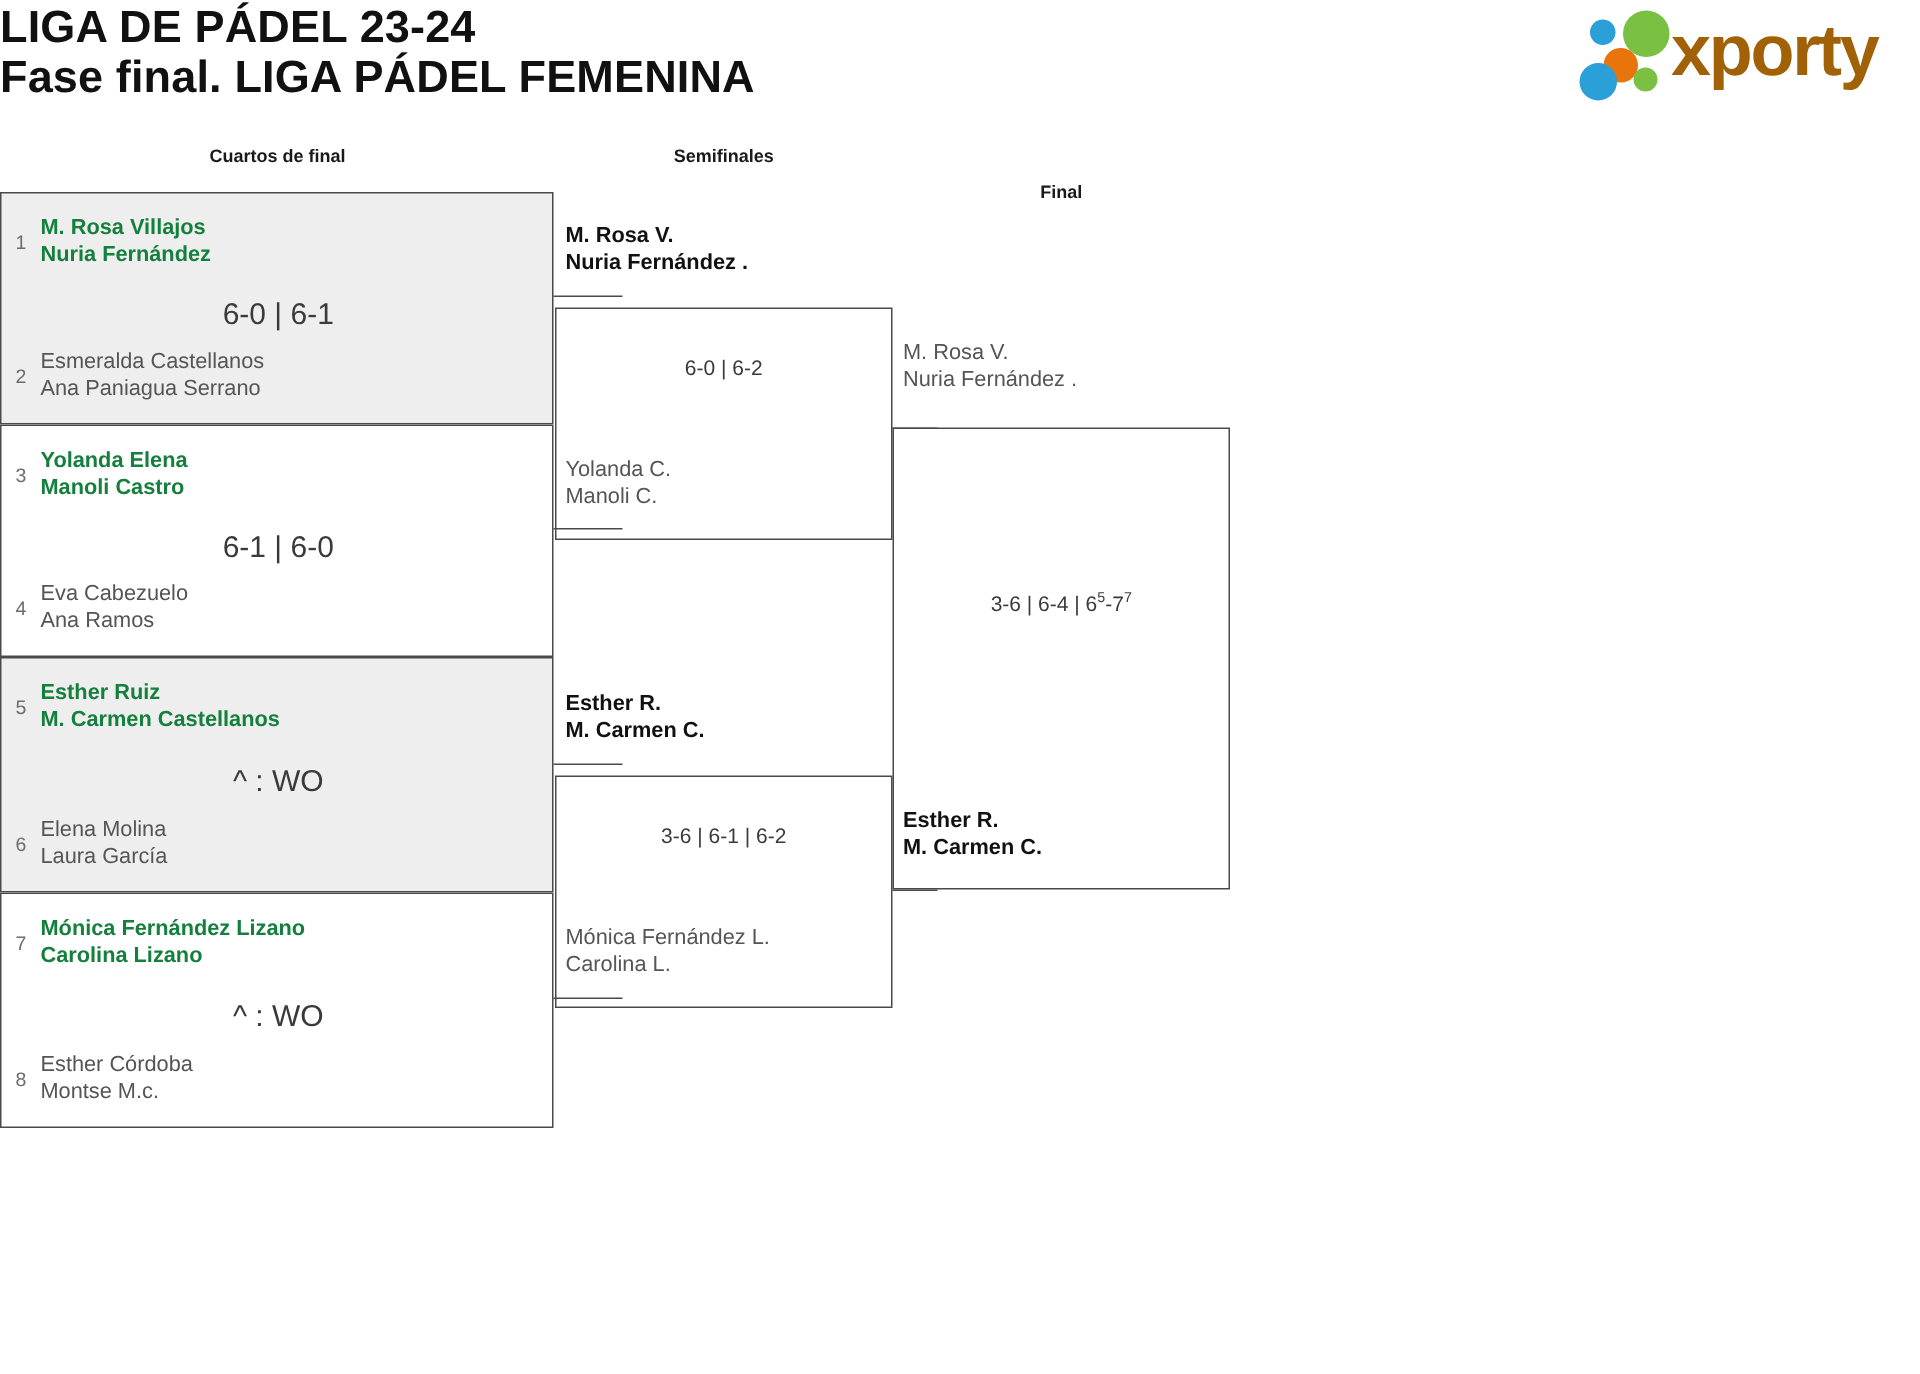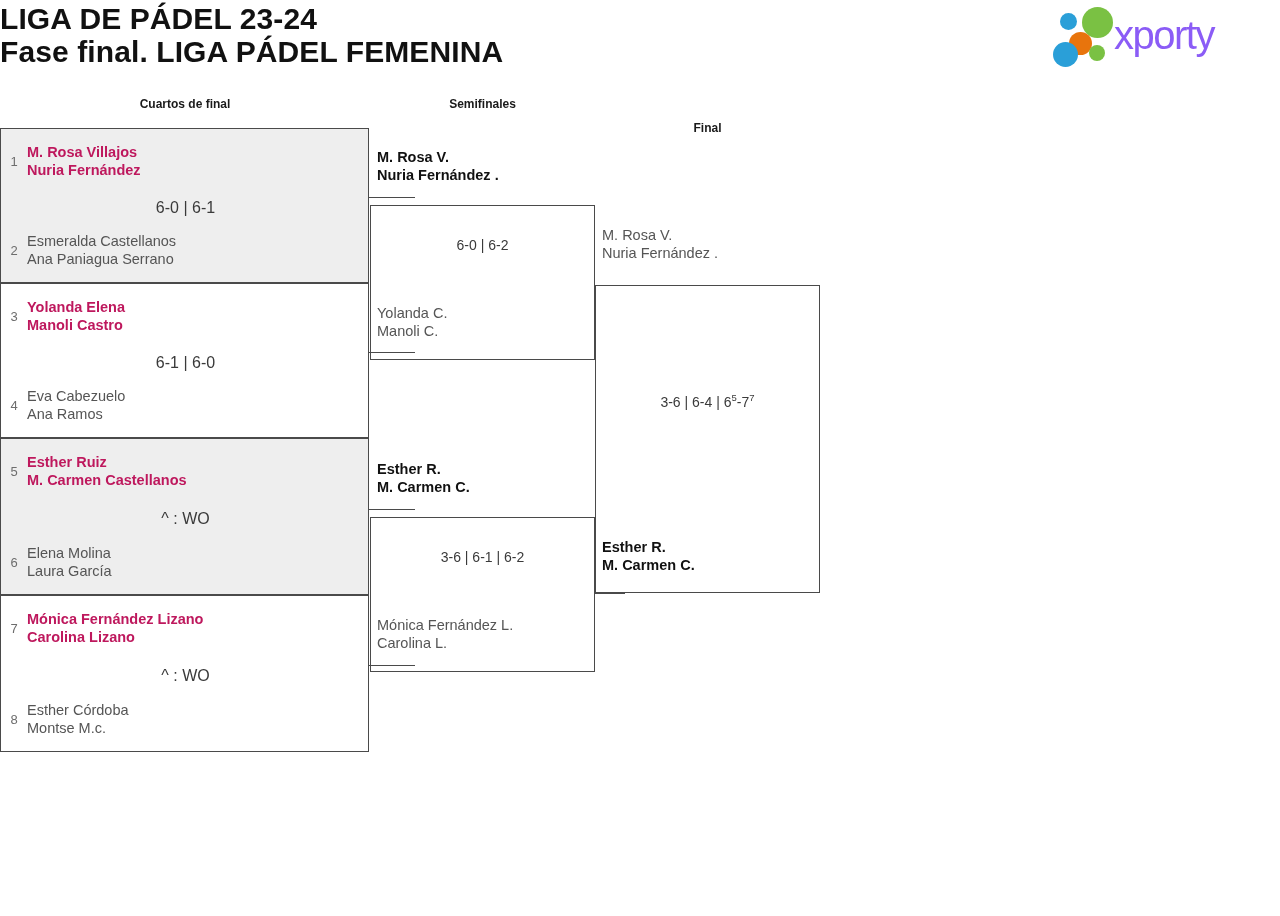--- a/index.html
+++ b/index.html
@@ -46,23 +46,23 @@
   }
   .dot { position: absolute; border-radius: 50%; }
   #dot-blue-small   { left: 8px;  top: 7px;  width: 17px; height: 17px; background: #2a9fd8; }
   #dot-orange       { left: 17px; top: 26px; width: 23px; height: 23px; background: #e8740c; }
   #dot-blue-large   { left: 1px;  top: 36px; width: 25px; height: 25px; background: #2a9fd8; }
   #dot-green-large  { left: 30px; top: 1px;  width: 31px; height: 31px; background: #7ac143; }
   #dot-green-small  { left: 37px; top: 39px; width: 16px; height: 16px; background: #7ac143; }
   #logo-text {
     position: absolute;
     left: 62px; top: -2px;
-    font-size: 40px;
-    font-weight: normal;
-    color: #8b5cf6;
+    font-size: 48px;
+    font-weight: bold;
+    color: #a16207;
     letter-spacing: -1.5px;
     line-height: 62px;
   }
 
   
   .round-header {
     position: absolute;
     font-size: 12px;
     font-weight: bold;
     color: #1a1a1a;
@@ -108,29 +108,29 @@
     text-align: center;
     font-size: 13px;
     color: #6d6d6d;
   }
   .pair {
     font-size: 14.5px;
     line-height: 18px;
     white-space: nowrap;
   }
   .pair .pl { display: block; }
-  .winner .pair { font-weight: bold; color: #be185d; }
+  .winner .pair { font-weight: bold; color: #15803d; }
   .loser  .pair { font-weight: normal; color: #555555; }
 
   .qf-score {
     position: absolute;
     left: 0;
     width: 369px;
     text-align: center;
-    font-size: 16px;
+    font-size: 20px;
     color: #3a3a3a;
     white-space: nowrap;
   }
 
   
   .link-box {
     position: absolute;
     box-sizing: border-box;
     border: 1px solid #4a4a4a;
     background: transparent;

